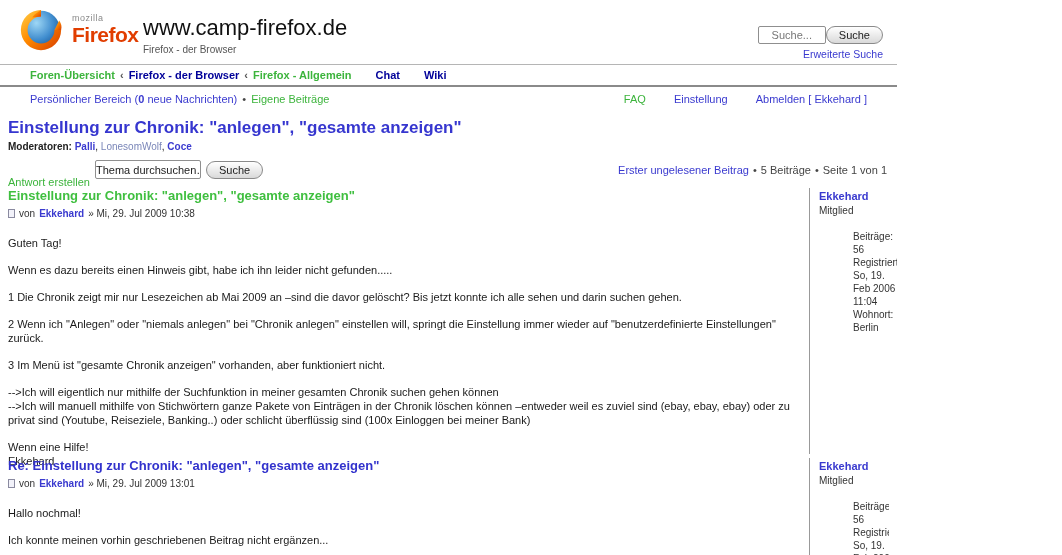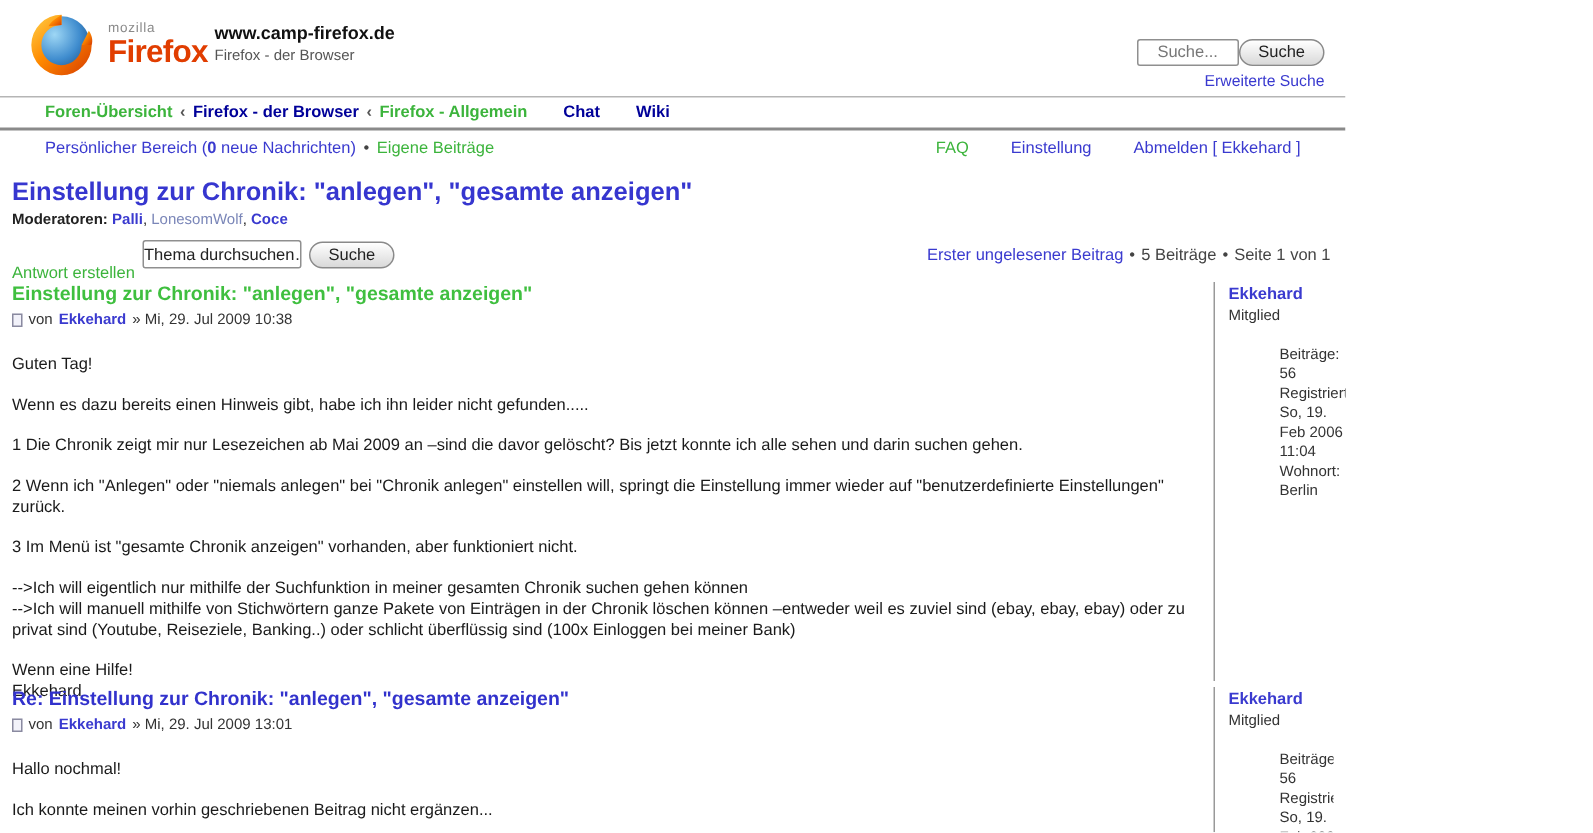--- a/index.html
+++ b/index.html
@@ -10,21 +10,21 @@
   }
   a { text-decoration:none; cursor:pointer; }
 
   
   .header { position:absolute; top:0; left:0; width:100%; height:64px; }
   .logo { position:absolute; left:18px; top:7px; width:46px; height:46px; }
   .brand { position:absolute; left:72px; top:13px; }
   .brand .moz { font-size:9px; color:#8a8a8a; letter-spacing:.5px; }
   .brand .ffx { font-size:21px; font-weight:bold; color:#e13d00; letter-spacing:-.5px; }
   .site { position:absolute; left:143px; top:15px; }
-  .site-title { font-size:12px; font-weight:bold; color:#111; }
+  .site-title { font-size:22px; font-weight:normal; color:#111; }
   .site-sub { font-size:10px; color:#555; margin-top:3px; }
   .hsearch { position:absolute; right:14px; top:26px; text-align:right; }
   .hsearch .row { display:flex; align-items:center; gap:0; }
   input.box {
     border:1px solid #8f8f8f; height:18px; font:11px "Liberation Sans",sans-serif;
     text-align:center; color:#222; background:#fff; border-radius:2px;
   }
   input.box::placeholder { color:#777; }
   .hsearch input.box { width:68px; }
   .pill {

